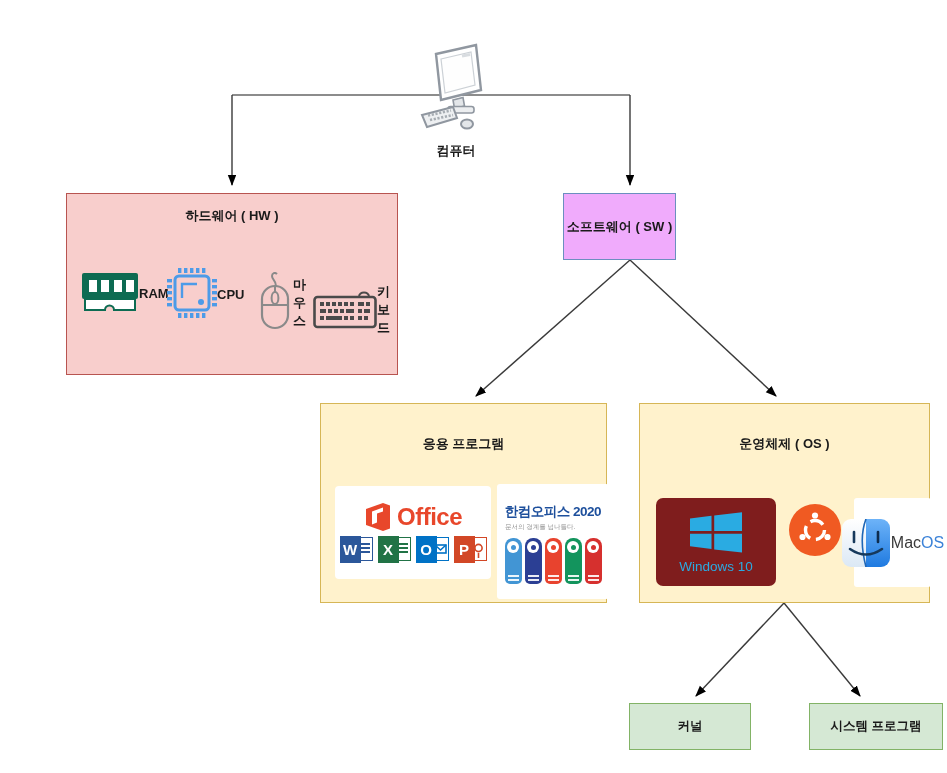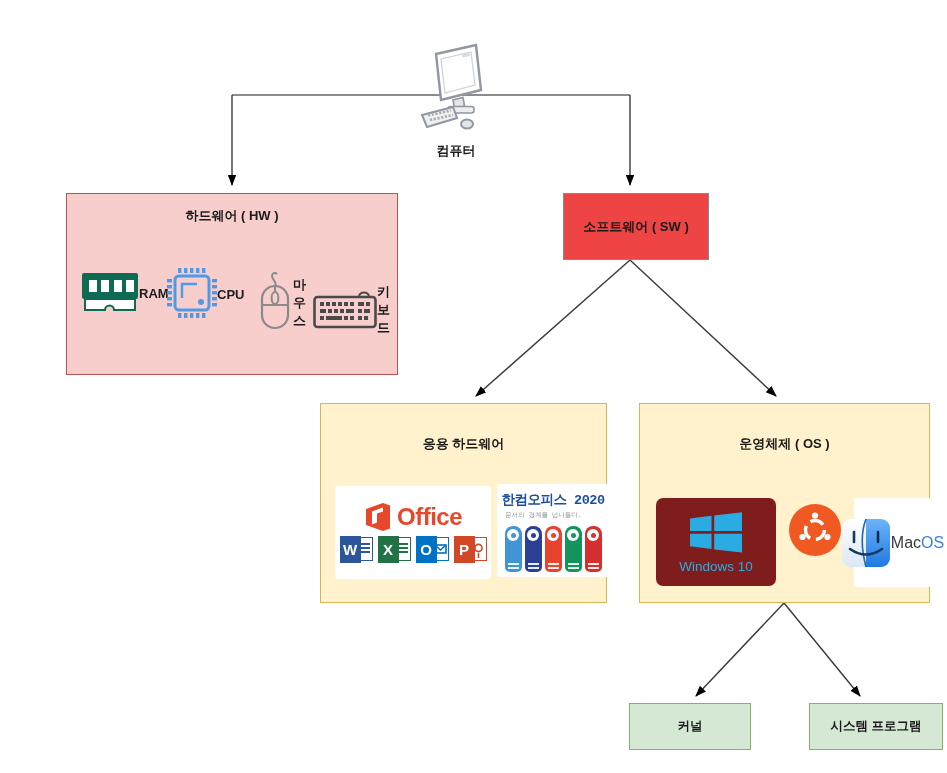--- a/index.html
+++ b/index.html
@@ -19,21 +19,21 @@
 
   .hw-box{left:66px;top:193px;width:332px;height:182px;background:#f8cecc;border:1.5px solid #b85450;display:block;}
   .hw-title{margin-top:13px;}
   .hw-item{position:absolute;display:flex;align-items:center;}
   .hw-item .lbl{font-weight:bold;font-size:13px;margin-top:3px;}
   .hw-ram{left:14px;top:76px;width:66px;}
   .hw-cpu{left:100px;top:74px;width:56px;}
   .hw-mouse{left:190px;top:78px;width:44px;}
   .hw-kbd{left:246px;top:86px;width:68px;}
 
-  .sw-box{left:563px;top:193px;width:146px;height:67px;background:#ef4444;border:1px solid #6c8ebf;}
+  .sw-box{left:563px;top:193px;width:113px;height:67px;background:#f0abfc;border:1px solid #6c8ebf;}
 
   .app-box{left:320px;top:403px;width:287px;height:200px;background:#fff2cc;border:1px solid #d6b656;display:block;}
   .app-title{margin-top:31px;}
   .os-box{left:639px;top:403px;width:291px;height:200px;background:#fff2cc;border:1px solid #d6b656;display:block;}
 
   .green-box{background:#d5e8d4;border:1px solid #82b366;}
   .kernel-box{left:629px;top:703px;width:122px;height:47px;}
   .sysprog-box{left:809px;top:703px;width:134px;height:47px;}
 
   
@@ -52,22 +52,22 @@
     color:#fff;font-weight:bold;font-size:15px;}
   .tile .stripes{position:absolute;right:2px;top:5px;width:10px;height:16px;}
   .t-w .front{background:#2b579a;} .t-w .page{border:1.5px solid #2b579a;}
   .t-x .front{background:#217346;} .t-x .page{border:1.5px solid #217346;}
   .t-o .front{background:#0072c6;} .t-o .page{border:1.5px solid #0072c6;}
   .t-p .front{background:#d24726;} .t-p .page{border:1.5px solid #d24726;}
   .stripes i{display:block;height:2px;margin-bottom:2px;}
   .t-w .stripes i{background:#2b579a;} .t-x .stripes i{background:#217346;}
 
   
-  .hancom-card{position:absolute;left:176px;top:80px;width:112px;height:93px;background:#fff;border-radius:3px;
-    display:flex;flex-direction:column;align-items:center;padding-top:7px;box-sizing:border-box;font-family:Liberation Mono, monospace;}
+  .hancom-card{position:absolute;left:176px;top:80px;width:112px;height:115px;background:#fff;border-radius:3px;
+    display:flex;flex-direction:column;align-items:center;padding-top:19px;box-sizing:border-box;}
   .hancom-title{color:#1d4f9c;font-weight:bold;font-size:13.5px;letter-spacing:-0.5px;white-space:nowrap;}
   .hancom-tagline{color:#8f8f8f;font-size:6.5px;margin-top:2px;align-self:flex-start;padding-left:8px;}
   .badges{display:flex;gap:3px;margin-top:6px;}
   .hc-badge{width:17px;height:46px;border-radius:8px 8px 5px 5px;position:relative;}
   .hc-badge .dot{position:absolute;left:2.5px;top:3px;width:12px;height:12px;border-radius:50%;background:#fff;}
   .hc-badge .dot::after{content:"";position:absolute;left:3.5px;top:3.5px;width:5px;height:5px;border-radius:50%;background:inherit;}
   .hc-badge .txt{position:absolute;left:3px;bottom:7px;width:11px;height:2px;background:rgba(255,255,255,.9);
     box-shadow:0 4px 0 rgba(255,255,255,.9);}
   .b1{background:#4295d4;} .b1 .dot::after{background:#4295d4;}
   .b2{background:#2b3f94;} .b2 .dot::after{background:#2b3f94;}
@@ -215,21 +215,21 @@
       </span>
       <span class="lbl">키보드</span>
     </div>
   </div>
 
   <div class="node sw-box">
     <div class="node-title">소프트웨어 ( SW )</div>
   </div>
 
   <div class="node app-box">
-    <div class="node-title app-title">응용 하드웨어</div>
+    <div class="node-title app-title">응용 프로그램</div>
 
     <div class="office-card">
       <div class="office-row">
         <span>
           <svg width="28" height="30" viewBox="0 0 28 30">
             <path d="M2,7 L19,1 L26,3.5 L26,26.5 L19,29 L2,23 Z" fill="#e8472b"></path>
             <path d="M19,5.5 L8,9.5 L8,22.5 L13,20.5 L13,11.5 L19,9.5 Z" fill="#ffffff"></path>
           </svg>
         </span>
         <span class="office-word">Office</span>

